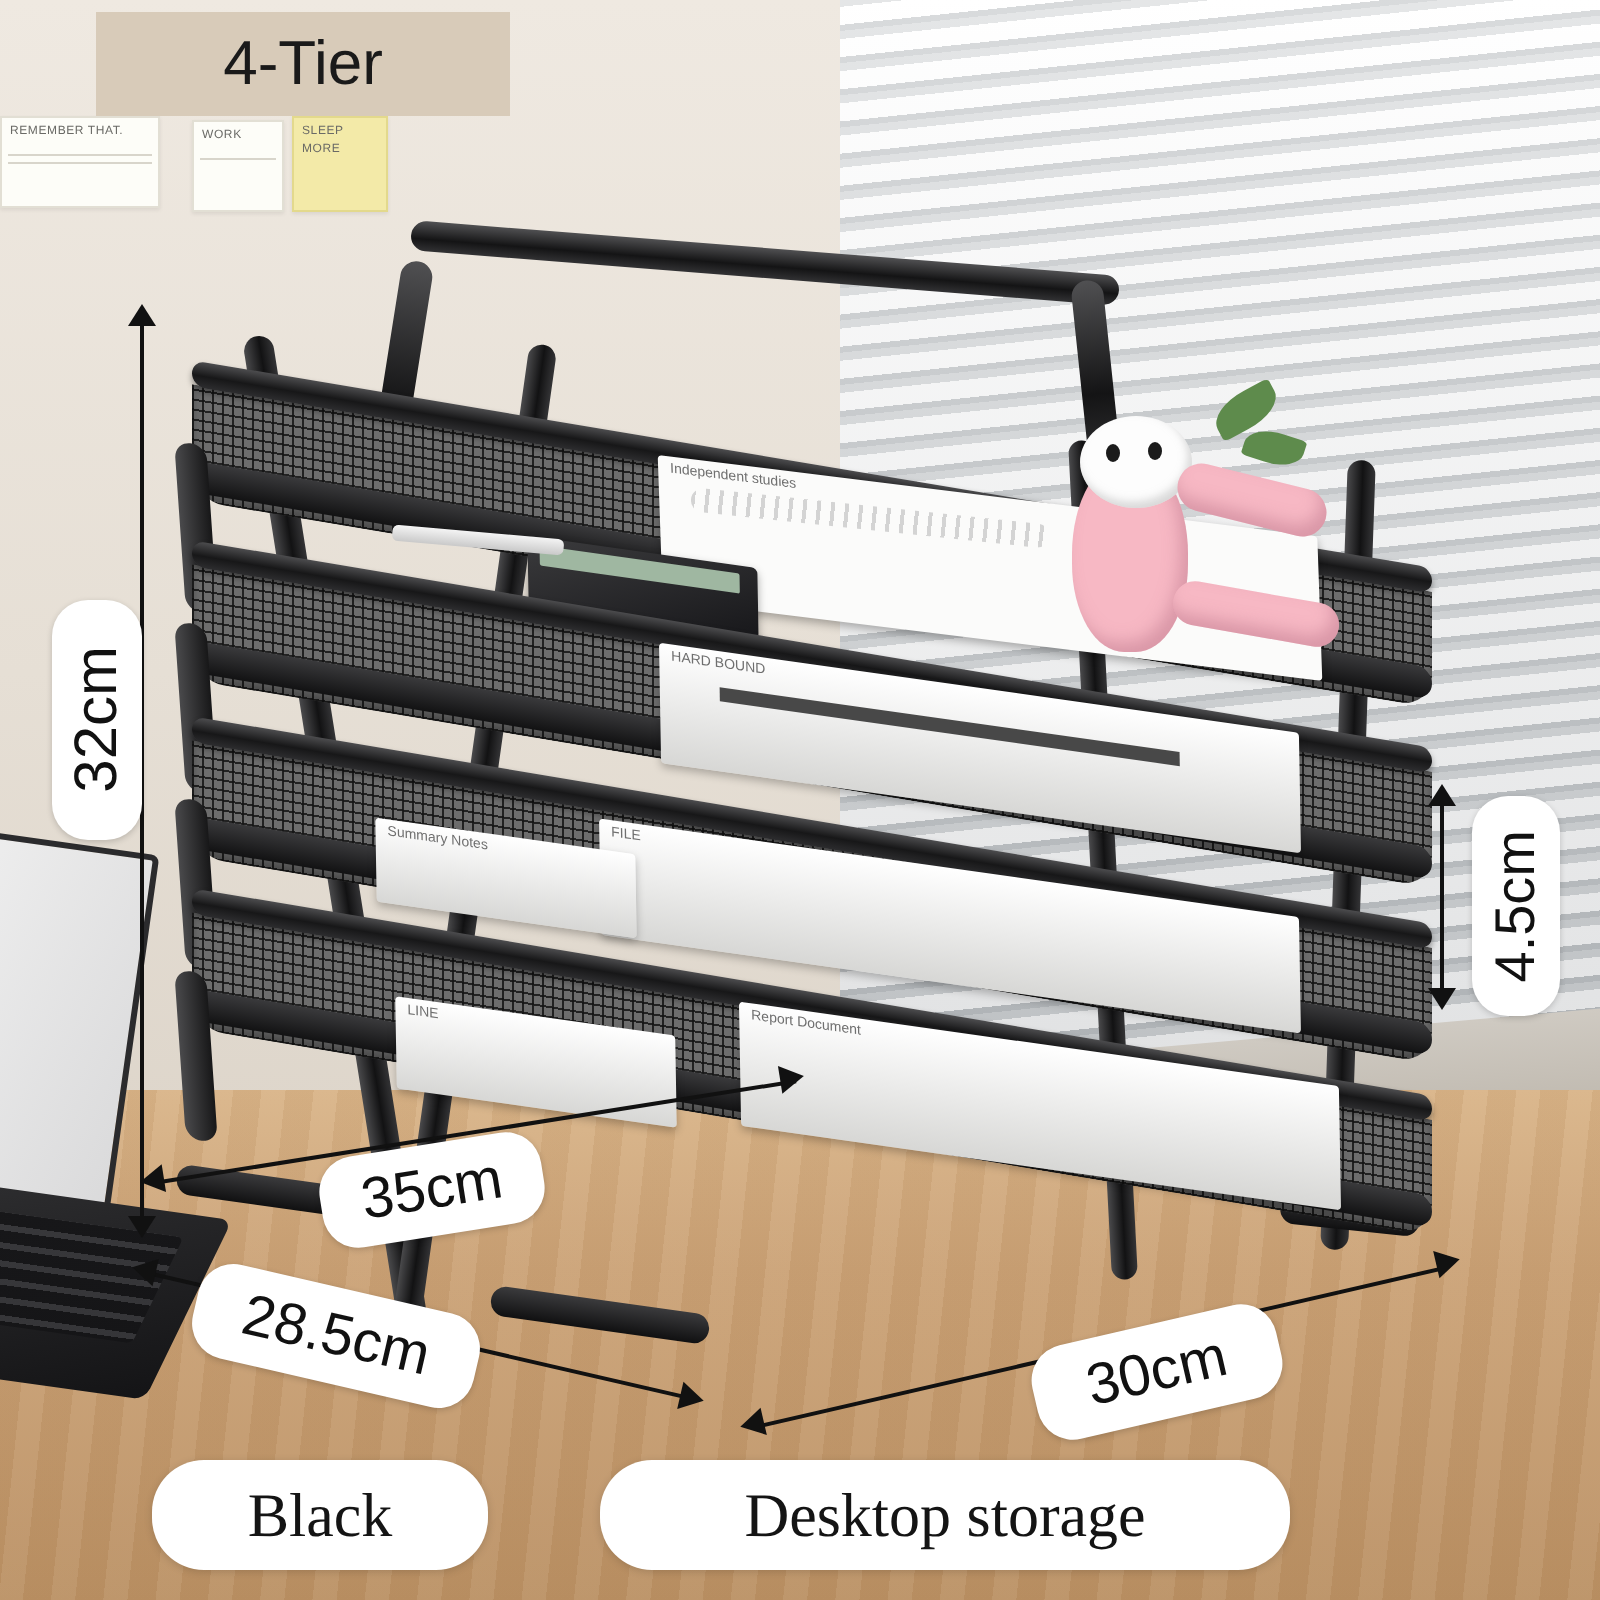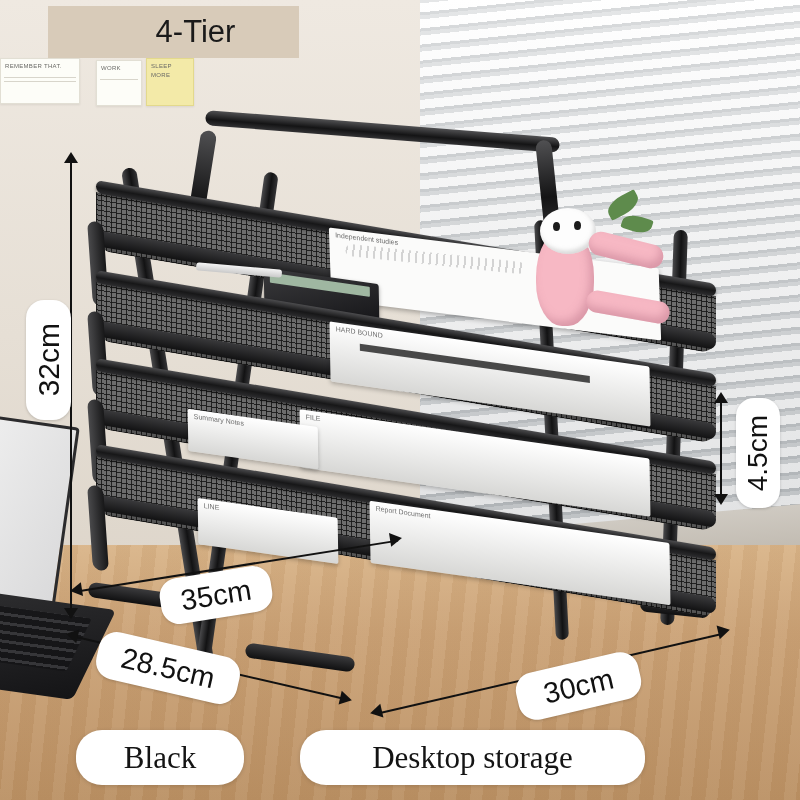--- a/index.html
+++ b/index.html
@@ -236,21 +236,20 @@
 
   
   .tier-label {
     position: absolute;
     left: 48px; top: 6px;
     width: 207px; height: 52px;
     background: #d8cbb9;
     display: flex; align-items: center; justify-content: center;
     font-size: 31px; color: #1a1a1a;
     font-family: "Liberation Sans", sans-serif;
-    padding-left: 44px;
   }
   .bottom-chip {
     position: absolute;
     background: #ffffff;
     border-radius: 26px;
     display: flex; align-items: center; justify-content: center;
     color: #141414;
     font-family: "Liberation Serif", serif;
     box-shadow: 0 1px 4px rgba(0,0,0,0.15);
   }

